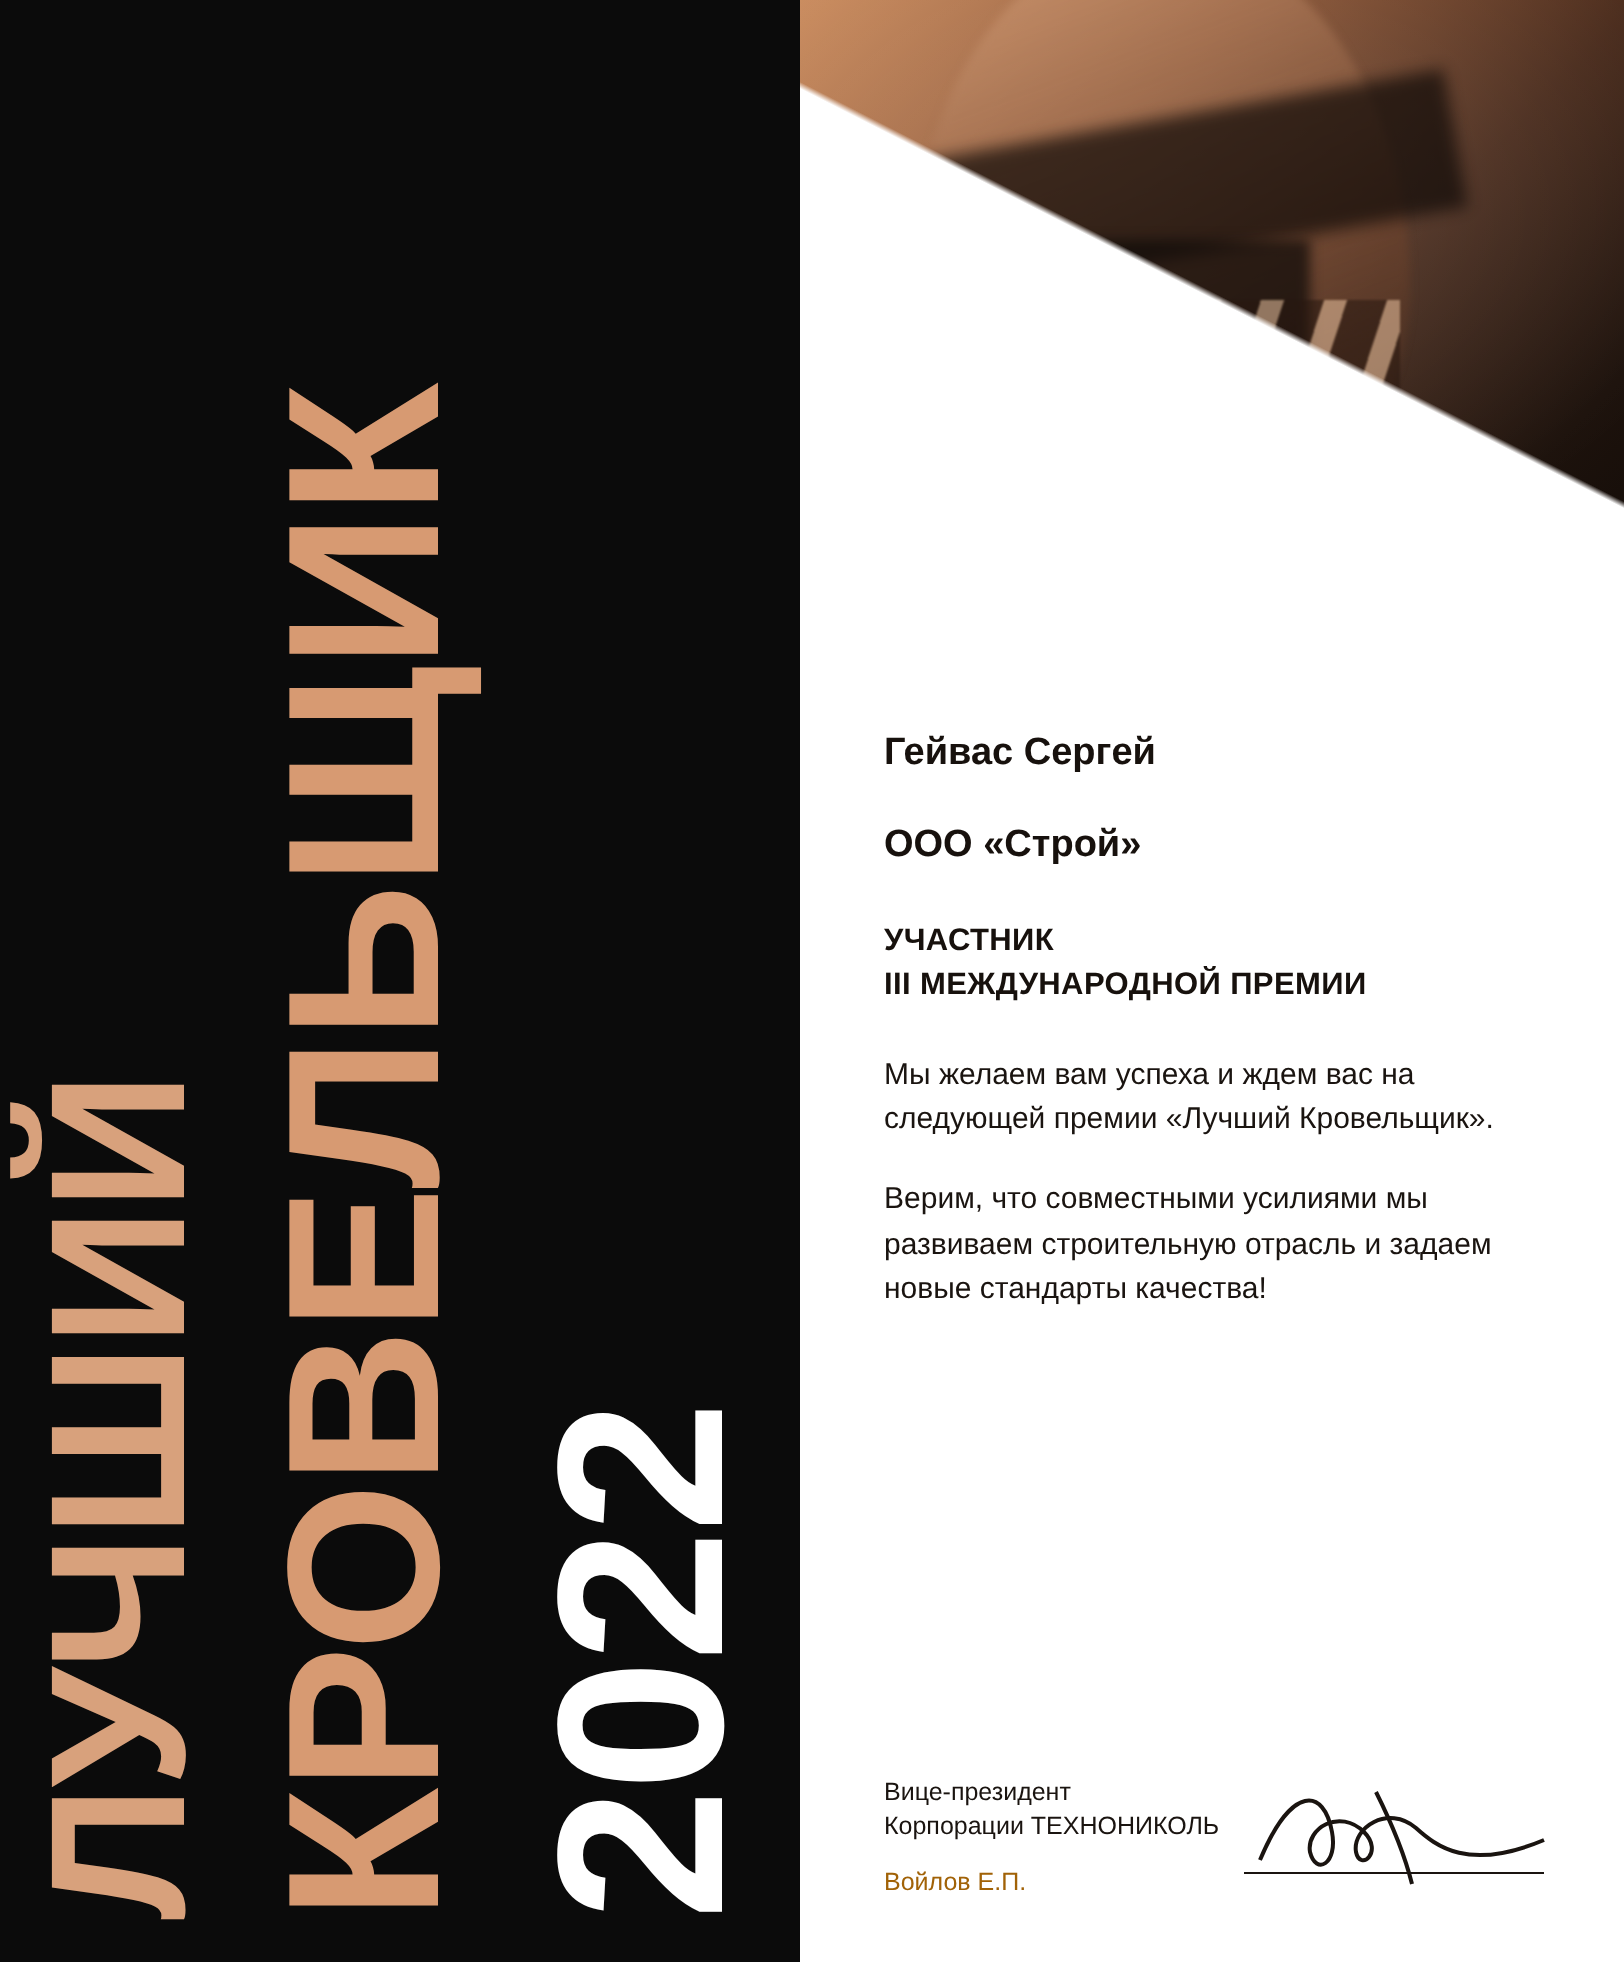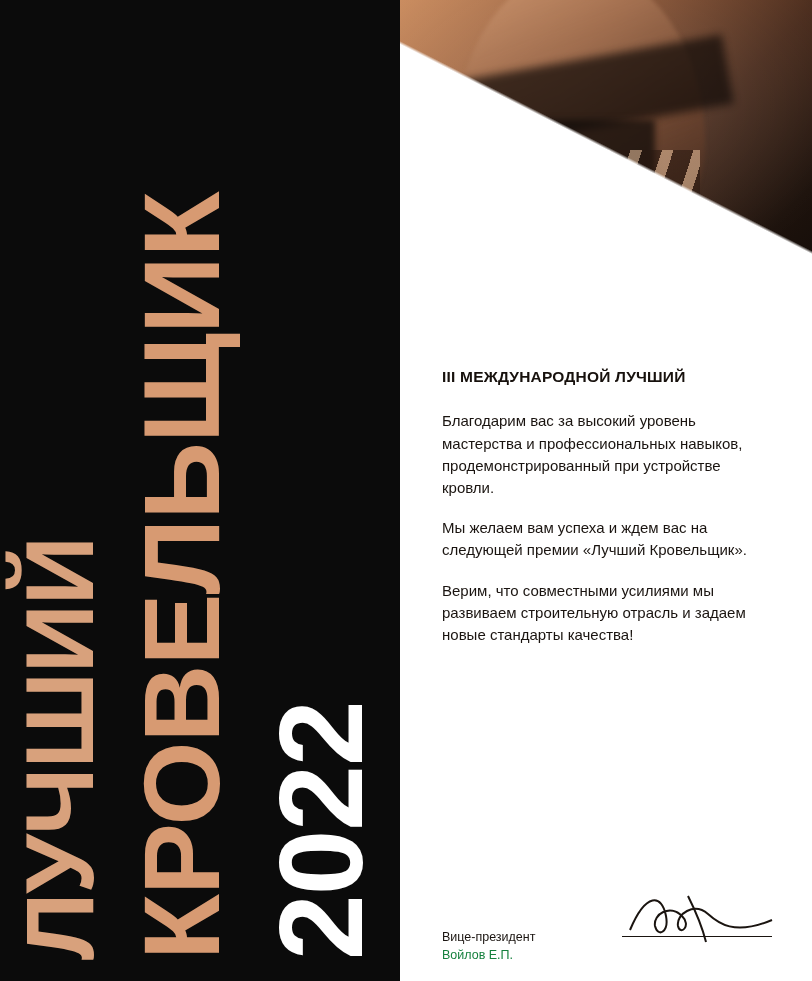--- a/index.html
+++ b/index.html
@@ -175,32 +175,32 @@
     line-height: 1.48;
     margin: 0 0 18px 0;
   }
   .para.last {
     margin-bottom: 10px;
   }
   
   .signature-block {
     position: absolute;
     left: 442px;
-    top: 929px;
+    top: 888px;
     width: 340px;
   }
   .sig-role {
     font-size: 12.5px;
     color: #1a1410;
     line-height: 1.35;
   }
   .sig-name {
     font-size: 12.5px;
-    color: #15803d;
-    margin-top: 2px;
+    color: #a16207;
+    margin-top: 12px;
   }
   .sig-graphic {
     position: absolute;
     left: 622px;
     top: 886px;
     width: 160px;
     height: 72px;
   }
   .sig-line {
     position: absolute;
@@ -227,32 +227,35 @@
   <div class="photo">
     <div class="face"></div>
     <div class="hat-brim"></div>
     <div class="beard"></div>
     <div class="slats"></div>
     <div class="hand"></div>
   </div>
   <div class="photo-cut"></div>
 
   <div class="content">
+    <div class="recipient-name">Гейвас Сергей</div>
+    <div class="recipient-org">ООО «Строй»</div>
 
     <div class="award-block">
-      <div class="award-line">III МЕЖДУНАРОДНОЙ ЛУЧШИЙ</div>
+      <div class="award-line">УЧАСТНИК</div>
+      <div class="award-line">III МЕЖДУНАРОДНОЙ ПРЕМИИ</div>
     </div>
 
-    <p class="para">Благодарим вас за высокий уровень мастерства и профессиональных навыков, продемонстрированный при устройстве кровли.</p>
     <p class="para">Мы желаем вам успеха и ждем вас на следующей премии «Лучший Кровельщик».</p>
     <p class="para last">Верим, что совместными усилиями мы развиваем строительную отрасль и задаем новые стандарты качества!</p>
   </div>
 
   <div class="signature-block">
     <div class="sig-role">Вице-президент</div>
+    <div class="sig-role">Корпорации ТЕХНОНИКОЛЬ</div>
     <div class="sig-name">Войлов Е.П.</div>
   </div>
 
   <svg class="sig-graphic" viewBox="0 0 160 72">
     <path d="M8 44 C24 6, 40 8, 44 30 C47 46, 36 52, 33 40 C31 28, 48 18, 60 30 C70 40, 58 50, 56 40 C54 28, 72 16, 86 28 C96 37, 112 50, 150 34" fill="none" stroke="#1a1410" stroke-width="2"></path>
     <path d="M66 10 C74 26, 80 40, 84 56" fill="none" stroke="#1a1410" stroke-width="2"></path>
   </svg>
   <div class="sig-line"></div>
 
 </div>

